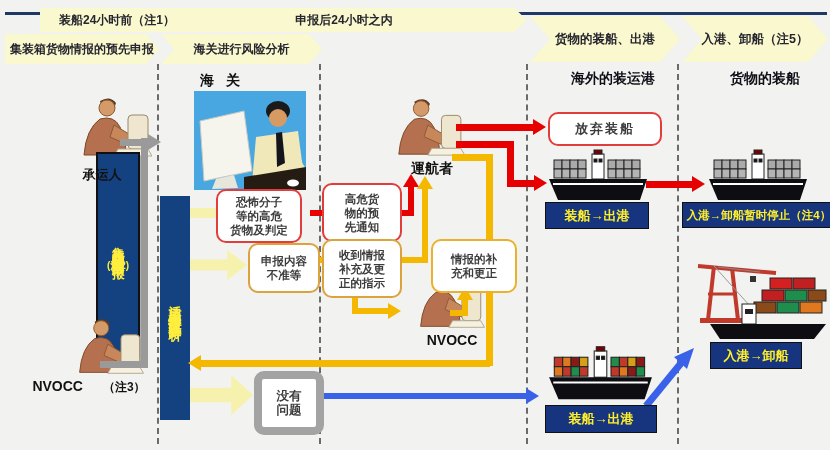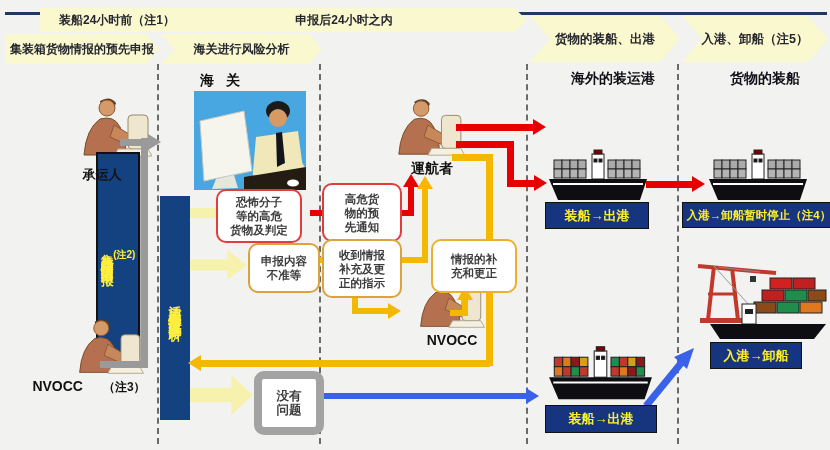--- a/index.html
+++ b/index.html
@@ -46,21 +46,21 @@
   .gold-u{border-bottom-color:#f5b800;}
   .gold-r{border-left-color:#f5b800;}
   .gold-l{border-top:8px solid transparent;border-bottom:8px solid transparent;border-right:13px solid #f5b800;border-left:none;}
   .gray-r{border-left-color:#9a9a9a;}
   .blue-r{border-left-color:#3a62e8;}
   
   .shiplabel{position:absolute;background:#17357f;border:1px solid #111;color:#ffef2a;
         font-weight:bold;display:flex;align-items:center;justify-content:center;z-index:5;}
   .actorlbl{position:absolute;font-weight:bold;color:#111;text-align:center;z-index:5;}
   .leftbox{position:absolute;background:#14417f;border:2px solid #111;box-shadow:4px 4px 0 #b0b0b0;
-        display:flex;flex-direction:row;align-items:center;justify-content:center;z-index:2;}
+        display:flex;flex-direction:column;align-items:center;justify-content:center;z-index:2;}
   svg{display:block;}
 </style>
 </head>
 <body>
 
 <div id="stage">
 
   <div class="topline" style="left:5px;top:12px;width:822px;height:3px;"></div>
 
   <div class="banner pt" style="left:5px;top:8px;width:154px;height:24px;font-size:12px;margin-left:35px;">
@@ -162,20 +162,21 @@
 先通知</div>
   <div class="rbox amber-b" style="left:248px;top:243px;width:68px;height:46px;">申报内容
 不准等</div>
   <div class="rbox amber-b" style="left:322px;top:239px;width:76px;height:55px;">收到情报
 补充及更
 正的指示</div>
   <div class="rbox gold-b" style="left:431px;top:239px;width:82px;height:50px;">情报的补
 充和更正</div>
   <div class="rbox blue-b" style="left:254px;top:371px;width:54px;height:48px;font-size:12.5px;">没有
 问题</div>
+  <div class="rbox red-b" style="left:548px;top:112px;width:110px;height:30px;font-size:13px;letter-spacing:2px;">放弃装船</div>
 
   <div class="hline c-red" style="left:310px;top:210px;width:14px;height:6px;"></div>
   <div class="hline c-gold" style="left:312px;top:257px;width:12px;height:6px;"></div>
 
   <div class="hline c-red" style="left:396px;top:210px;width:18px;height:6px;"></div>
   <div class="vlineC c-red" style="left:408px;top:186px;width:6px;height:30px;"></div>
   <div class="ah ah-u" style="left:403px;top:174px;"></div>
 
   <div class="hline c-gold" style="left:398px;top:257px;width:28px;height:6px;"></div>
   <div class="vlineC c-gold" style="left:422px;top:188px;width:6px;height:75px;"></div>

